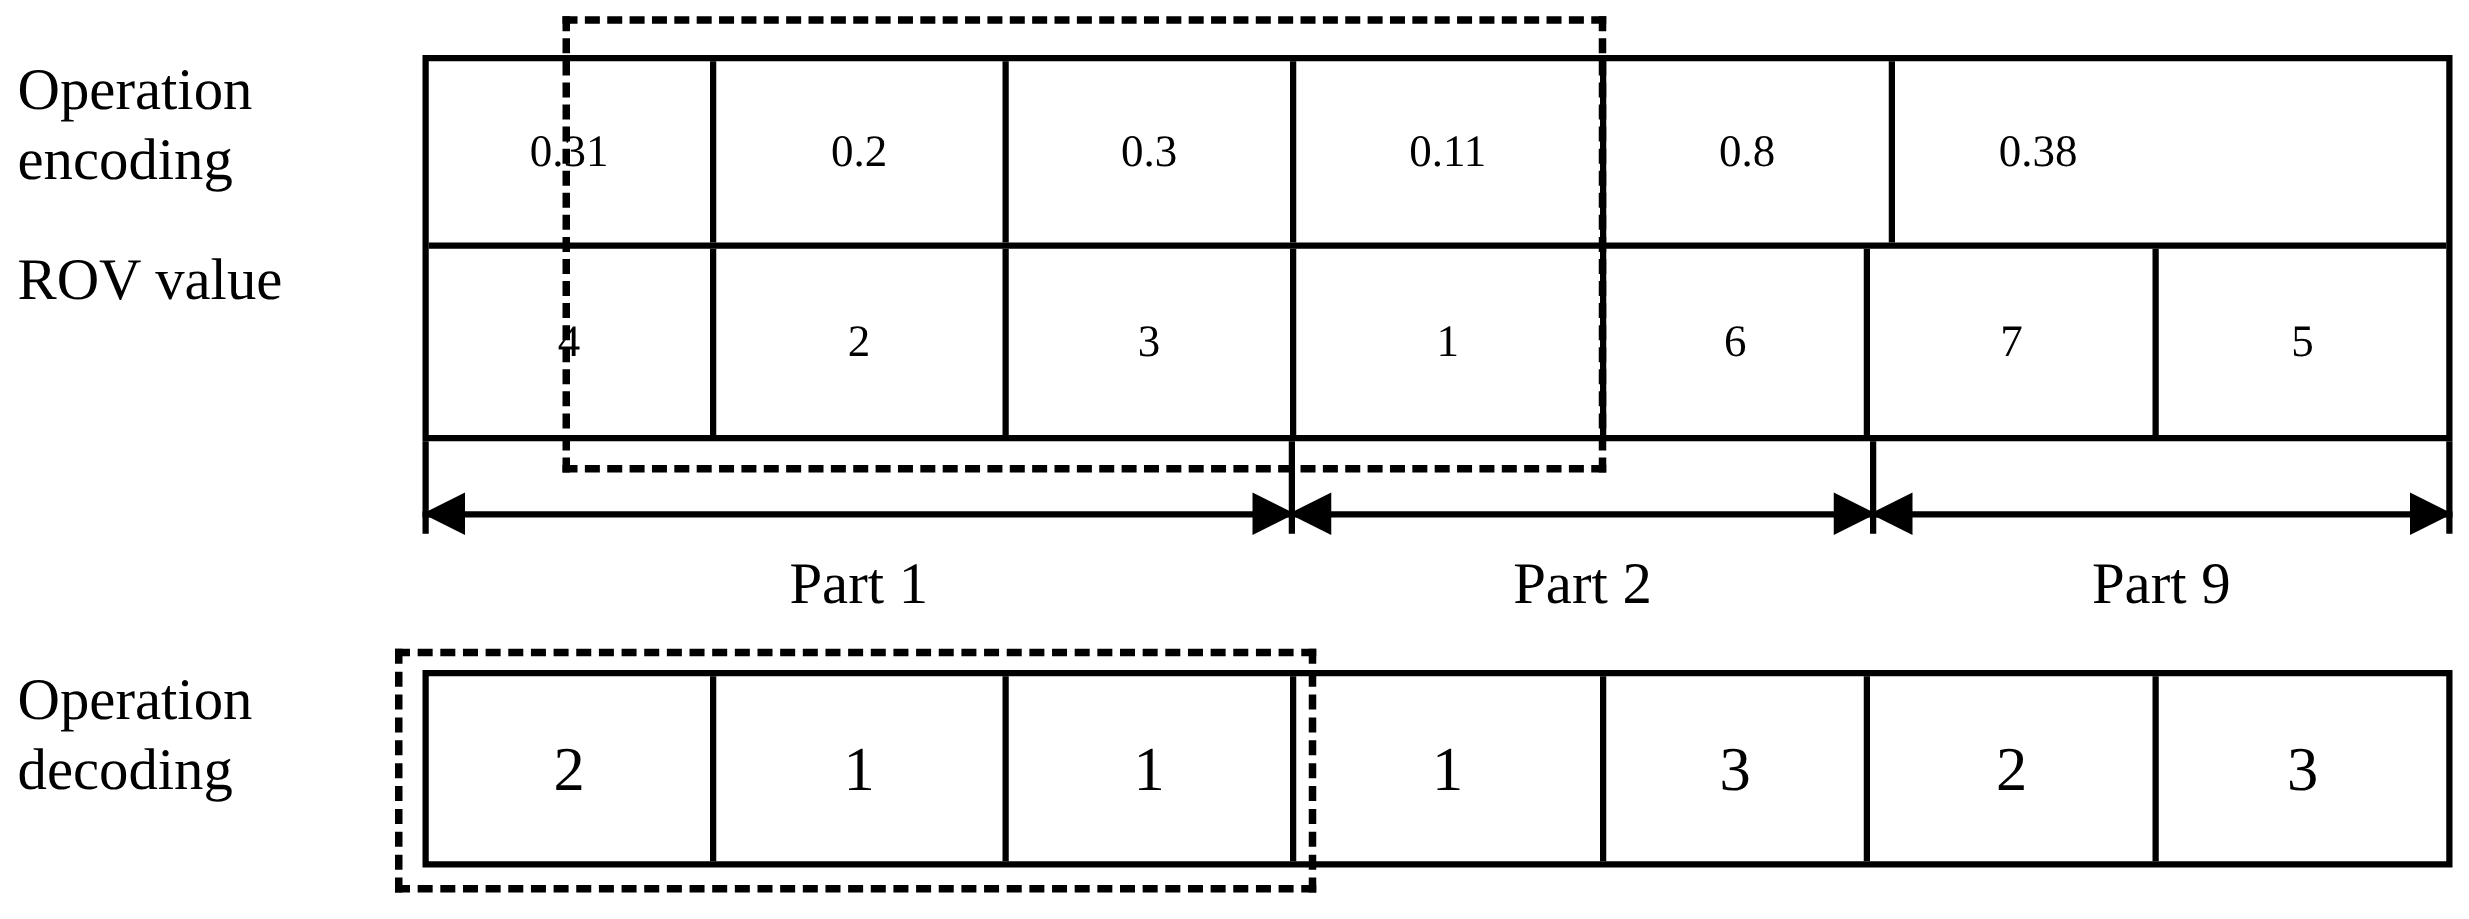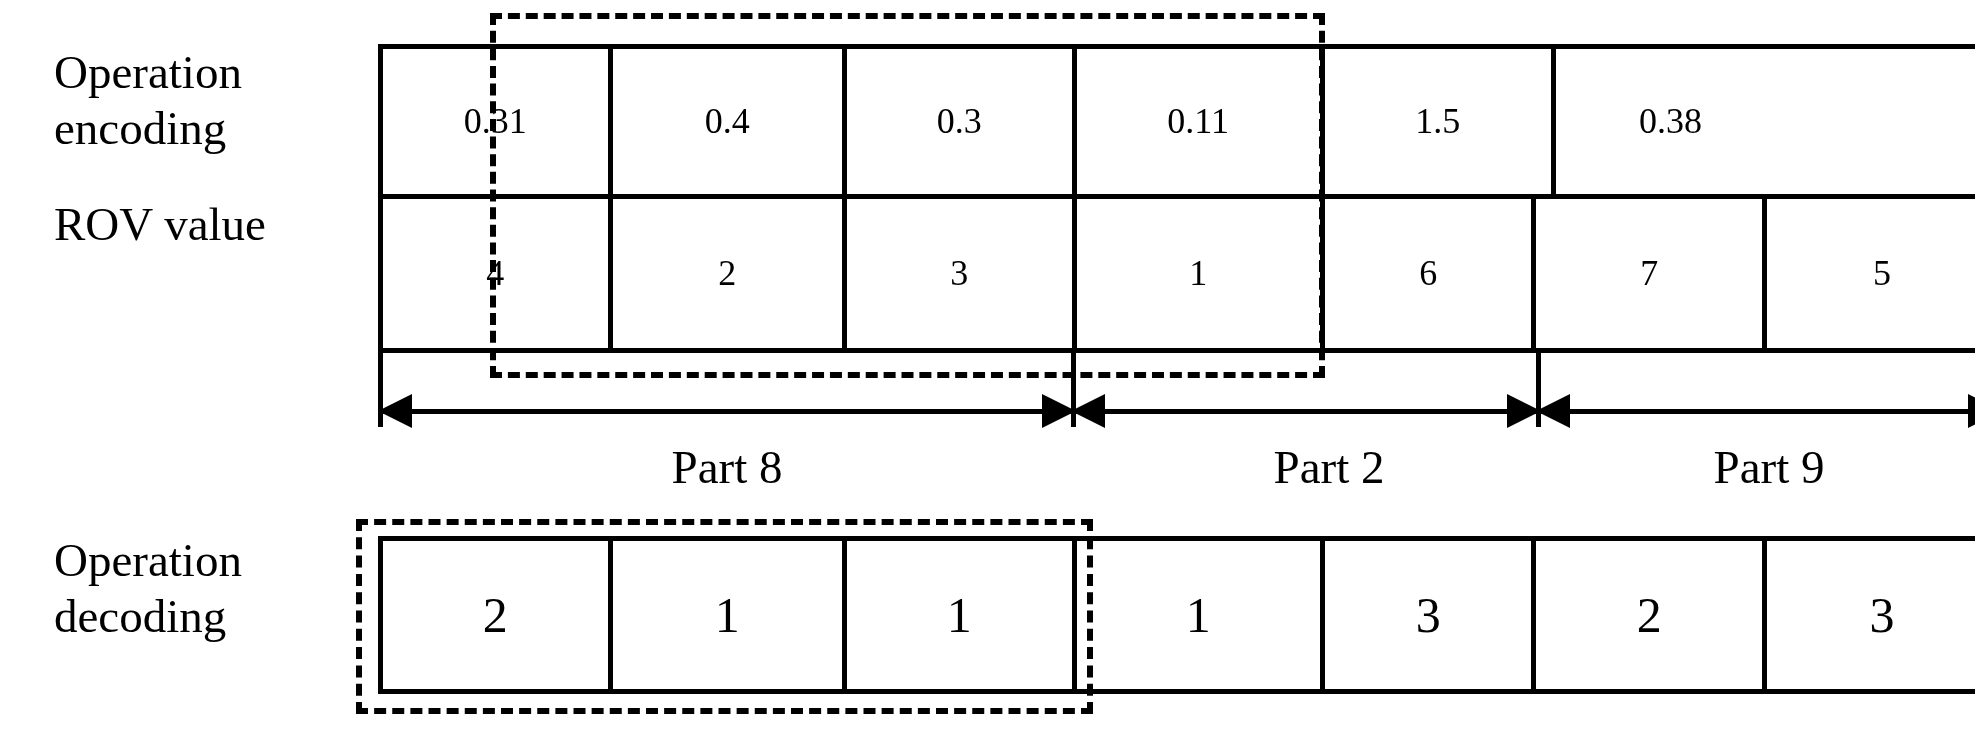--- a/index.html
+++ b/index.html
@@ -1,18 +1,18 @@
 <!DOCTYPE html>
 <html><head>
 <meta charset="utf-8">
 <style>
   html,body{margin:0;padding:0;background:#ffffff;}
   body{width:1975px;height:735px;position:relative;overflow:hidden;
        font-family:"Liberation Serif","DejaVu Serif",serif;color:#000;}
-  .stage{position:absolute;inset:0;margin-left:40px;}
+  .stage{position:absolute;inset:0;}
 
   
   .row-label{position:absolute;font-size:47px;line-height:56px;color:#000;white-space:pre-line;}
   #lbl-op-enc{left:14px;top:44px;}
   #lbl-rov{left:14px;top:196px;}
   #lbl-op-dec{left:14px;top:532px;}
 
   
   #top-table{position:absolute;left:338px;top:44px;width:1624px;height:309px;
              border:5px solid #000;box-sizing:border-box;}
@@ -39,21 +39,21 @@
   .arrow-head{position:absolute;top:0;width:0;height:0;
               border-top:17px solid transparent;border-bottom:17px solid transparent;}
   .arrow-head.left{left:0;border-right:34px solid #000;}
   .arrow-head.right{right:0;border-left:34px solid #000;}
   #arrow-p1{left:338px;width:698px;}
   #arrow-p2{left:1031px;width:470px;}
   #arrow-p3{left:1496px;width:466px;}
 
   .part-label{position:absolute;top:440px;font-size:47px;text-align:center;}
   #part1-label{left:338px;width:698px;}
-  #part2-label{left:1054px;width:470px;text-align:center;}
+  #part2-label{left:1031px;width:470px;text-align:center;}
   #part3-label{left:1496px;width:466px;}
 
   
   #bottom-table{position:absolute;left:338px;top:536px;width:1624px;height:158px;
                 border:5px solid #000;box-sizing:border-box;display:flex;}
   #bottom-table .td{display:flex;align-items:center;justify-content:center;
                     font-size:50px;box-sizing:border-box;border-right:5px solid #000;}
   #bottom-table .td:last-child{border-right:0;}
 
   
@@ -69,24 +69,24 @@
 encoding</div>
 
   <div class="row-label" id="lbl-rov">ROV value</div>
 
   <div class="row-label" id="lbl-op-dec">Operation
 decoding</div>
 
   <div id="top-table">
     <div class="tr first">
       <div class="td" style="width:14.22%">0.31</div>
-      <div class="td" style="width:14.53%">0.4</div>
+      <div class="td" style="width:14.53%">0.2</div>
       <div class="td" style="width:14.22%">0.3</div>
       <div class="td" style="width:15.39%">0.11</div>
-      <div class="td" style="width:14.29%">1.5</div>
+      <div class="td" style="width:14.29%">0.8</div>
       <div class="td" style="width:14.24%">0.38</div>
     </div>
     <div class="tr">
       <div class="td" style="width:14.22%">4</div>
       <div class="td" style="width:14.53%">2</div>
       <div class="td" style="width:14.22%">3</div>
       <div class="td" style="width:15.39%">1</div>
       <div class="td" style="width:13.11%">6</div>
       <div class="td" style="width:14.29%">7</div>
       <div class="td" style="width:14.24%">5</div>
@@ -109,21 +109,21 @@
     <div class="arrow-line"></div>
     <div class="arrow-head left"></div>
     <div class="arrow-head right"></div>
   </div>
   <div class="arrow-row" id="arrow-p3">
     <div class="arrow-line"></div>
     <div class="arrow-head left"></div>
     <div class="arrow-head right"></div>
   </div>
 
-  <div class="part-label" id="part1-label">Part 8</div>
+  <div class="part-label" id="part1-label">Part 1</div>
   <div class="part-label" id="part2-label">Part 2</div>
   <div class="part-label" id="part3-label">Part 9</div>
 
   <div id="bottom-table">
     <div class="td" style="width:14.22%">2</div>
     <div class="td" style="width:14.53%">1</div>
     <div class="td" style="width:14.22%">1</div>
     <div class="td" style="width:15.39%">1</div>
     <div class="td" style="width:13.11%">3</div>
     <div class="td" style="width:14.29%">2</div>

